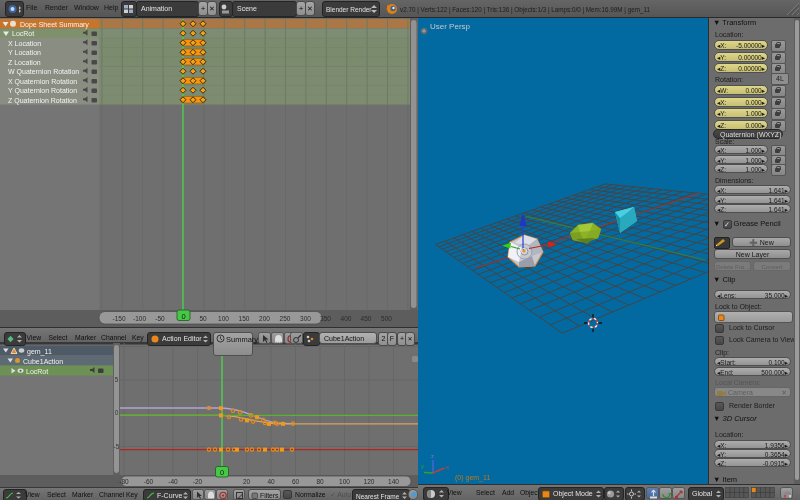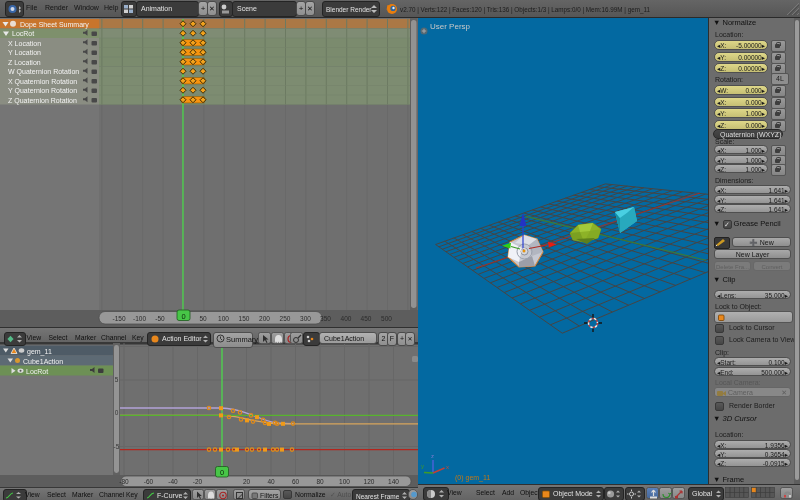--- a/index.html
+++ b/index.html
@@ -370,21 +370,21 @@
         <text x="3" y="450" font-family="Liberation Sans, sans-serif" font-size="6" fill="#3f9c28">y</text>
       </g>
       <text x="37" y="461.5" font-family="Liberation Sans, sans-serif" font-size="7" fill="#c07818">(0) gem_11</text>
       <text x="12" y="11" font-family="Liberation Sans, sans-serif" font-size="8" fill="#c8c8c8">User Persp</text>
       <circle cx="6" cy="13" r="3.5" fill="#666666" opacity="0.8"></circle>
       <path d="M6 10.8 V15.2 M3.8 13 H8.2" stroke="#aaaaaa" stroke-width="1"></path>
     </svg>
   </div>
 
   <div class="abs" id="npanel" style="left:708px;top:18px;width:92px;height:466px;background:#6c6c6c;border-left:1px solid #2e2e2e;box-sizing:border-box;">
-    <div class="abs phdr" style="top:-0.5px;">▼ Normalize</div>
+    <div class="abs phdr" style="top:-0.5px;">▼ Transform</div>
     <div class="abs plbl" style="top:12px;">Location:</div>
     <div class="abs fld yel" style="top:22px;">
         <span>◂X:</span>
         <b>-5.00000▸</b>
       </div>
       <div class="abs lockb" style="top:22px;"></div>
     <div class="abs fld yel" style="top:33.5px;">
         <span>◂Y:</span>
         <b>0.00000▸</b>
       </div>
@@ -497,21 +497,21 @@
         <b>1.9356▸</b>
       </div>
     <div class="abs fld gry wide" style="top:430.5px;">
         <span>◂Y:</span>
         <b>0.3654▸</b>
       </div>
     <div class="abs fld gry wide" style="top:439.5px;">
         <span>◂Z:</span>
         <b>-0.0915▸</b>
       </div>
-    <div class="abs phdr" style="top:457px;">▼ Frame</div>
+    <div class="abs phdr" style="top:457px;">▼ Item</div>
     <div class="abs" style="top:0;left:85px;width:6px;height:466px;background:#5e5e5e;"></div>
     <div class="abs" style="top:2px;left:86px;width:4px;height:460px;background:#9b9b9b;border-radius:2px;"></div>
   </div>
 
   <div class="abs" id="dopeheader" style="left:0;top:327px;width:418px;height:16px;background:linear-gradient(#757575,#646464);border-top:1px solid #303030;border-bottom:1px solid #383838;box-sizing:border-box;">
     <div class="abs wdark" style="left:4px;top:3.5px;width:20px;height:12px;">
       <svg width="20" height="12" style="position:absolute;left:0;top:0;">
           <path d="M5.5 2.8 L8.6 6 L5.5 9.2 L2.4 6 Z" fill="#55bb88"></path>
           <path d="M12 4.5 l2.5-2.5 2.5 2.5z M12 7 l2.5 2.5 2.5-2.5z" fill="#b0b0b0"></path>
         </svg>
@@ -523,21 +523,21 @@
     <div class="hmenu" style="left:132px;">Key</div>
     <div class="abs wdark" style="left:147px;top:3.5px;width:62px;height:12px;">
       <svg width="10" height="10" style="position:absolute;left:2px;top:1px;">
           <circle cx="5" cy="5" r="3.5" fill="#e8871c"></circle>
         </svg>
       <span style="position:absolute;left:14px;top:2px;">Action Editor</span>
       <svg width="7" height="10" style="position:absolute;right:1px;top:1px;">
           <path d="M1 4 l2.5-2.5 2.5 2.5z M1 6 l2.5 2.5 2.5-2.5z" fill="#b0b0b0"></path>
         </svg>
     </div>
-    <div class="abs" style="left:213px;top:3.5px;width:40px;height:16px;background:linear-gradient(#a3a3a3,#8d8d8d);border:1px solid #4f4f4f;border-radius:3px;box-sizing:border-box;">
+    <div class="abs" style="left:213px;top:3.5px;width:40px;height:24px;background:linear-gradient(#a3a3a3,#8d8d8d);border:1px solid #4f4f4f;border-radius:3px;box-sizing:border-box;">
       <svg width="9" height="9" style="position:absolute;left:1.5px;top:1px;">
           <circle cx="4.5" cy="4.5" r="3.5" fill="none" stroke="#333" stroke-width="1"></circle>
           <path d="M4.5 2.5 V4.5 L6 6" stroke="#333" stroke-width="1" fill="none"></path>
         </svg>
       <span style="position:absolute;left:12px;top:2px;font-size:7.5px;color:#151515;">Summary</span>
     </div>
     <div class="icbtn" style="left:258px;top:3.5px;width:13px;height:12px;">
         <svg width="11" height="10" style="position:absolute;left:1px;top:1px;">
           <path d="M3 1 L3 8 L5 6 L6.5 9 L7.5 8.5 L6 5.5 L8.5 5.5 Z" fill="#2e2e2e"></path>
         </svg>

